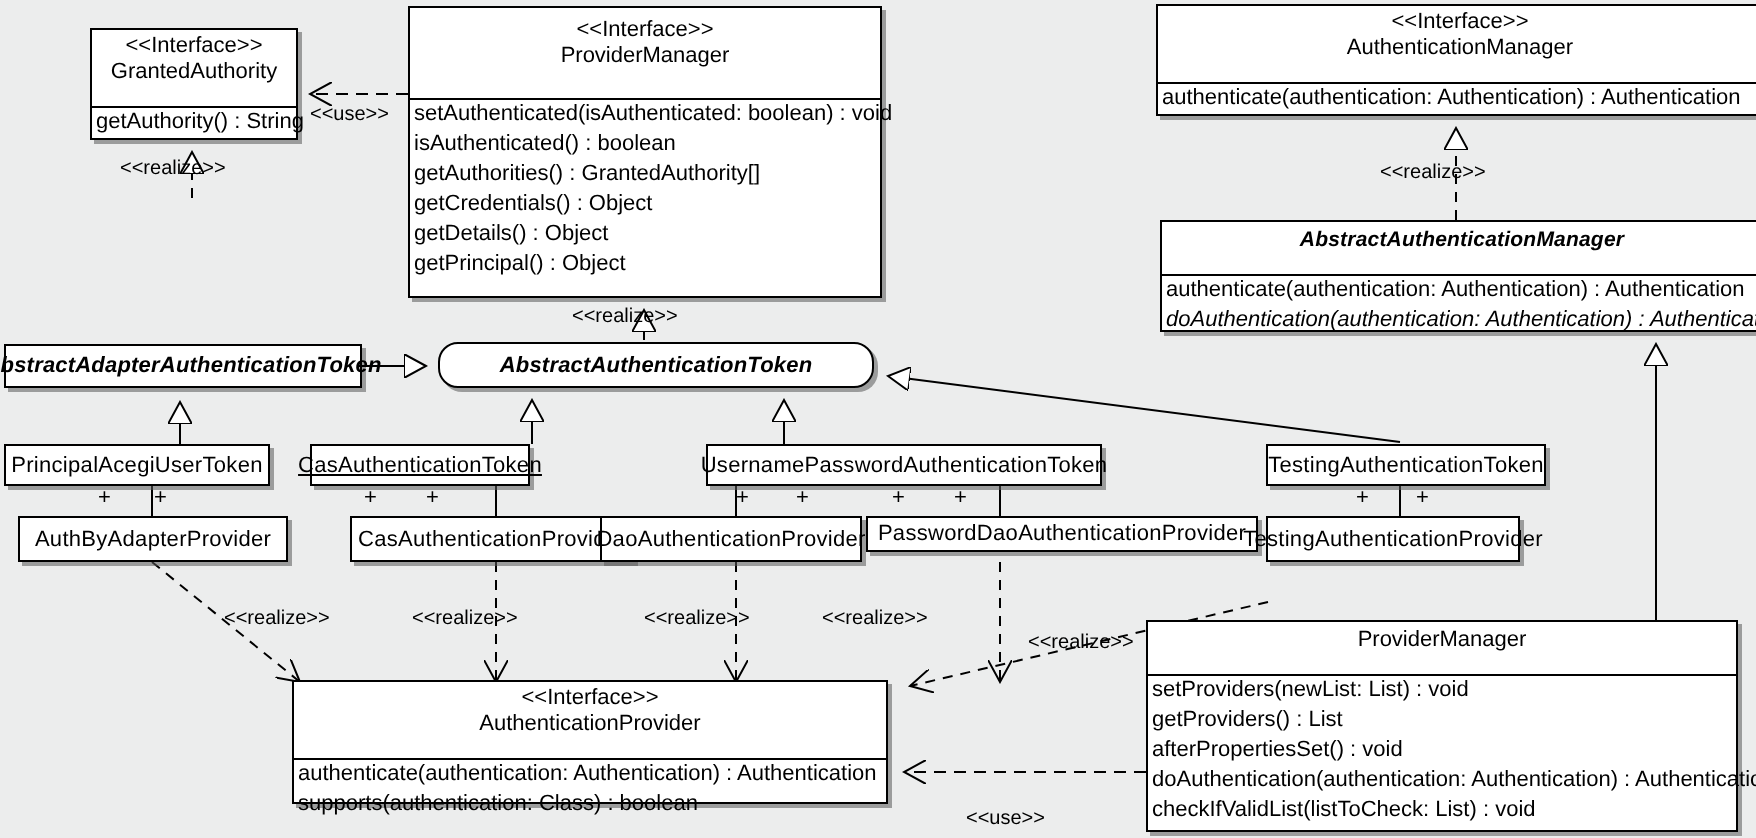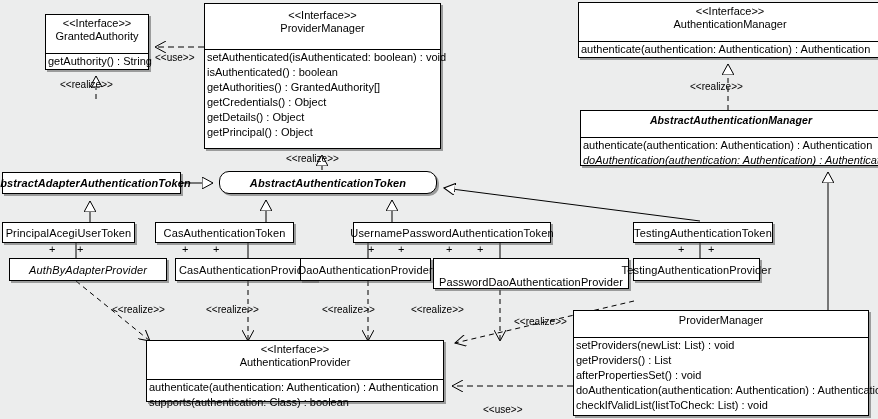--- a/index.html
+++ b/index.html
@@ -182,45 +182,45 @@
   </div>
 
   <div class="uml simple abs" style="left:219px;top:171px;width:218px;height:23px;border-radius:10px;">
     <span>AbstractAuthenticationToken</span>
   </div>
 
   <div class="uml simple" style="left:2px;top:222px;width:133px;height:21px;">
     <span>PrincipalAcegiUserToken</span>
   </div>
 
-  <div class="uml simple" style="left:155px;top:222px;width:139px;height:21px;">
+  <div class="uml simple" style="left:155px;top:222px;width:110px;height:21px;text-decoration:underline;">
     <span>CasAuthenticationToken</span>
   </div>
 
   <div class="uml simple" style="left:353px;top:222px;width:198px;height:21px;">
     <span>UsernamePasswordAuthenticationToken</span>
   </div>
 
   <div class="uml simple" style="left:633px;top:222px;width:140px;height:21px;">
     <span>TestingAuthenticationToken</span>
   </div>
 
-  <div class="uml simple" style="left:9px;top:258px;width:158px;height:23px;font-style:italic;">
+  <div class="uml simple" style="left:9px;top:258px;width:135px;height:23px;">
     <span>AuthByAdapterProvider</span>
   </div>
 
   <div class="uml simple" style="left:147px;top:258px;width:142px;height:23px;margin-left:28px;">
     <span>CasAuthenticationProvider</span>
   </div>
 
   <div class="uml simple" style="left:300px;top:258px;width:131px;height:23px;">
     <span>DaoAuthenticationProvider</span>
   </div>
 
-  <div class="uml simple" style="left:433px;top:258px;width:196px;height:31px;align-items:flex-end;">
+  <div class="uml simple" style="left:433px;top:258px;width:196px;height:18px;">
     <span>PasswordDaoAuthenticationProvider</span>
   </div>
 
   <div class="uml simple" style="left:633px;top:258px;width:127px;height:23px;">
     <span>TestingAuthenticationProvider</span>
   </div>
 
   <div class="uml" style="left:146px;top:340px;width:298px;height:62px;">
     <div class="hdr" style="height:33px;">
       <span class="stereo">&lt;&lt;Interface&gt;&gt;</span>

